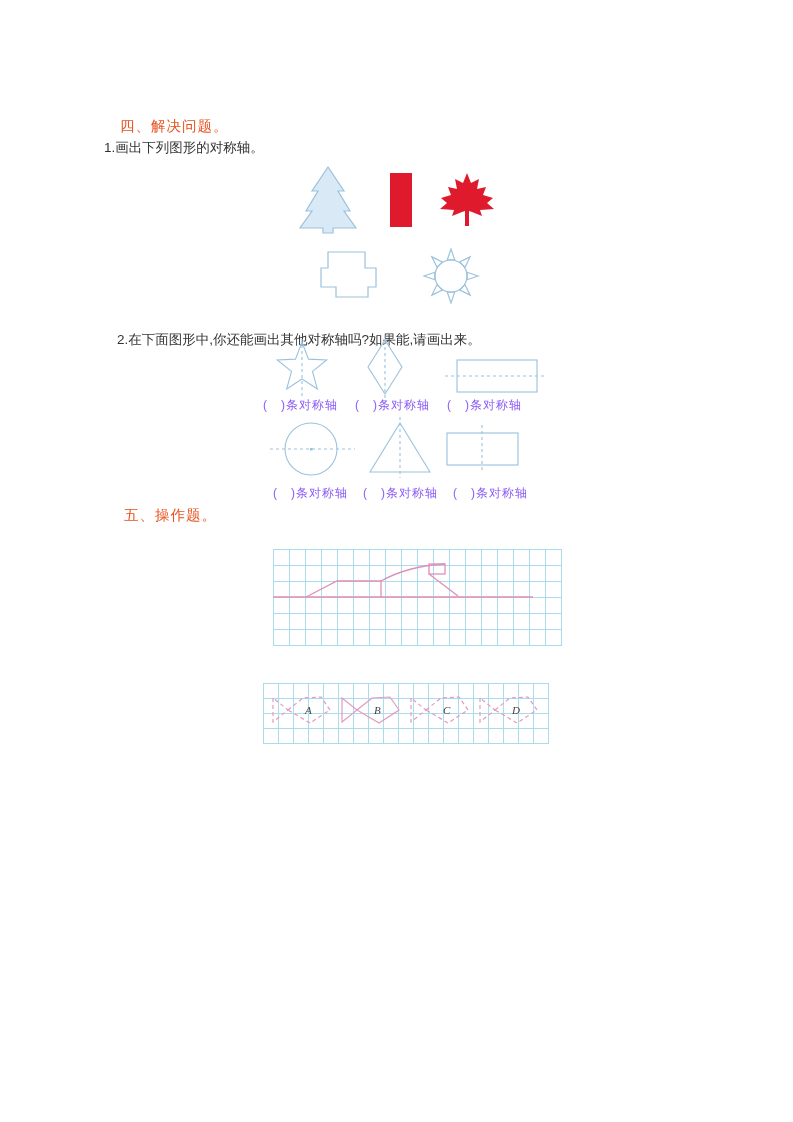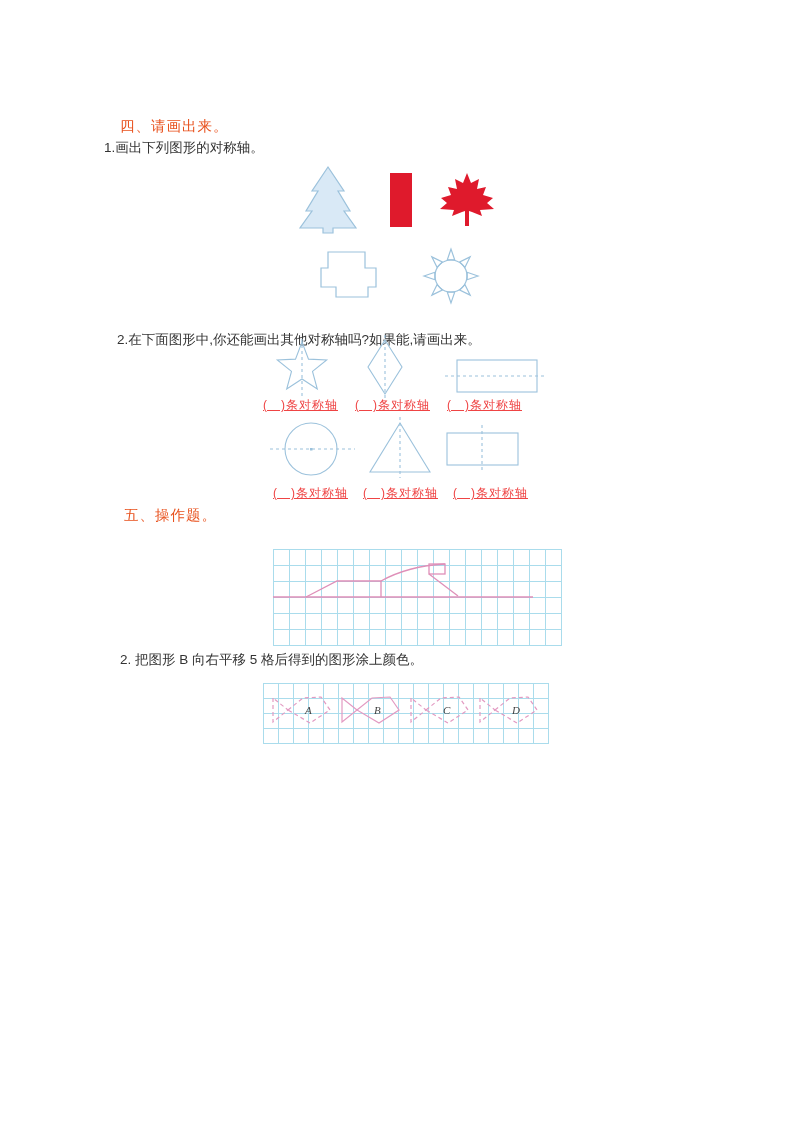--- a/index.html
+++ b/index.html
@@ -3,21 +3,21 @@
 <meta charset="utf-8">
 <style>
   html,body{margin:0;padding:0;background:#ffffff;}
   .page{
     position:relative;width:793px;height:1122px;background:#ffffff;overflow:hidden;
     font-family:"Liberation Sans",sans-serif;color:#333333;
   }
   .abs{position:absolute;}
   .heading{font-size:14.5px;color:#e8511d;letter-spacing:1px;}
   .body-text{font-size:13.5px;color:#333333;}
-  .caption{font-size:12px;color:#ef4444;letter-spacing:1px;text-decoration:underline;}
+  .caption{font-size:12px;color:#8b5cf6;letter-spacing:1px;}
   .grid{
     position:absolute;
     background-image:
       repeating-linear-gradient(to right,#aadcec 0 1px,transparent 1px var(--cell)),
       repeating-linear-gradient(to bottom,#aadcec 0 1px,transparent 1px var(--cell));
   }
   #grid1{left:273px;top:549px;width:289px;height:97px;--cell:16px;}
   #grid2{left:263px;top:683px;width:286px;height:61px;--cell:15px;}
   .overlay{position:absolute;pointer-events:none;}
   svg{display:block;}
@@ -26,21 +26,21 @@
     display:inline-block;width:40px;height:16px;
     background:#fbdbe5;border:1px solid #eeaabe;margin:0 3px 4px 3px;
   }
   .fish-label{font-family:"Liberation Serif",serif;font-style:italic;font-size:11px;fill:#444;}
 </style>
 </head>
 <body>
 
 <div class="page">
 
-  <div class="abs heading" style="left:120px;top:117px;">四、请画出来。</div>
+  <div class="abs heading" style="left:120px;top:117px;">四、解决问题。</div>
   <div class="abs body-text" style="left:104px;top:139px;">1.画出下列图形的对称轴。</div>
 
   <svg class="abs" style="left:295px;top:160px;" width="205" height="150" viewBox="0 0 205 150">
 
     <path d="M33,7 L17,31 L23,31 L11,51 L17,51 L5,68 L28,68 L28,73 L38,73 L38,68 L61,68 L49,51 L55,51 L43,31 L49,31 Z" fill="#d9e9f6" stroke="#9cc2dc" stroke-width="1.2"></path>
 
     <rect x="95" y="13" width="22" height="54" fill="#df1a2c"></rect>
 
     <g transform="translate(172,40)">
       <path d="M0,-27 L4,-17 L12,-21 L10,-11 L19,-13 L16,-5 L26,-2 L20,3 L27,9 L13,10 L15,16 L5,12 L2,11 L2,26 L-2,26 L-2,11 L-5,12 L-15,16 L-13,10 L-27,9 L-20,3 L-26,-2 L-16,-5 L-19,-13 L-10,-11 L-12,-21 L-4,-17 Z" fill="#df1a2c"></path>
@@ -100,21 +100,20 @@
   <svg class="abs overlay" style="left:273px;top:549px;" width="289" height="97" viewBox="0 0 289 97">
     <g fill="none" stroke="#df8fb8" stroke-width="1.3">
       <line x1="0" y1="48" x2="260" y2="48"></line>
       <path d="M33,48 L64,32 L108,32 L108,48"></path>
       <path d="M108,32 Q135,17 172,15"></path>
       <rect x="156" y="15" width="16" height="10"></rect>
       <path d="M156,25 L185,47"></path>
     </g>
   </svg>
 
-  <div class="abs body-text" style="left:120px;top:651px;">2.  把图形 B 向右平移 5 格后得到的图形涂上颜色。</div>
 
   <div id="grid2" class="grid"></div>
   <svg class="abs overlay" style="left:263px;top:683px;" width="286" height="61" viewBox="0 0 286 61">
     <g fill="none" stroke="#e39ac2" stroke-width="1.2">
       <g stroke-dasharray="4,3">
         <path d="M10,15 L10,39 L25,27 Z"></path>
           <path d="M25,27 L40,15 L58,14 L67,27 L47,40 Z"></path>
       </g>
       <g>
         <path d="M79,15 L79,39 L94,27 Z"></path>

